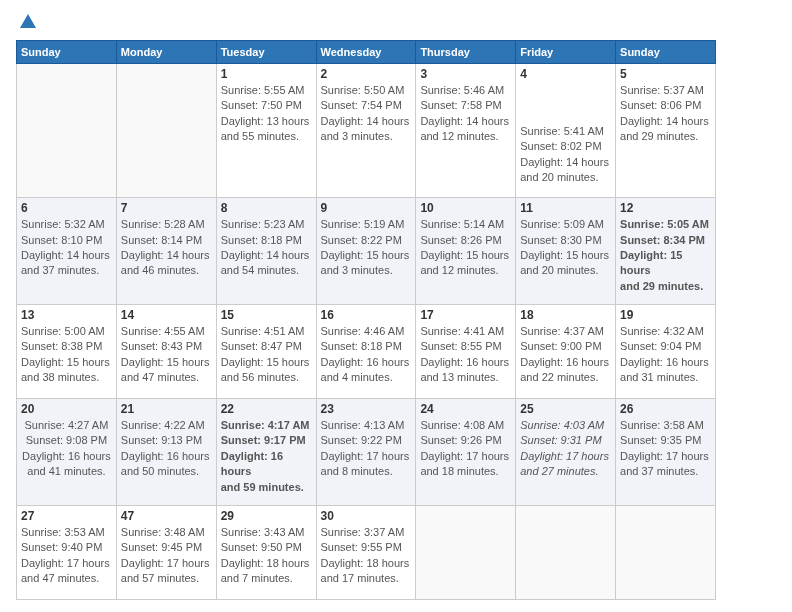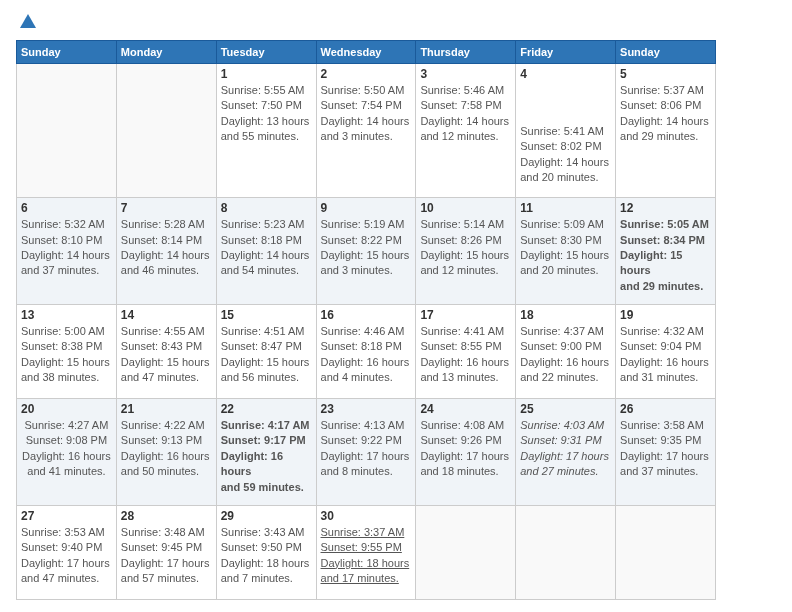--- a/index.html
+++ b/index.html
@@ -322,36 +322,36 @@
         </tr>
         <tr>
           <td>
             <div class="day-number">27</div>
             <div class="day-info" style="white-space: pre-line;">Sunrise: 3:53 AM
 Sunset: 9:40 PM
 Daylight: 17 hours
 and 47 minutes.</div>
           </td>
           <td>
-            <div class="day-number">28</div>
+            <div class="day-number">47</div>
             <div class="day-info" style="white-space: pre-line;">Sunrise: 3:48 AM
 Sunset: 9:45 PM
 Daylight: 17 hours
 and 57 minutes.</div>
           </td>
           <td>
             <div class="day-number">29</div>
             <div class="day-info" style="white-space: pre-line;">Sunrise: 3:43 AM
 Sunset: 9:50 PM
 Daylight: 18 hours
 and 7 minutes.</div>
           </td>
           <td>
             <div class="day-number">30</div>
-            <div class="day-info" style="white-space: pre-line; text-decoration: underline;">Sunrise: 3:37 AM
+            <div class="day-info" style="white-space: pre-line;">Sunrise: 3:37 AM
 Sunset: 9:55 PM
 Daylight: 18 hours
 and 17 minutes.</div>
           </td>
           <td class="empty"></td>
           <td class="empty"></td>
           <td class="empty"></td>
         </tr>
       </tbody>
   </table>

